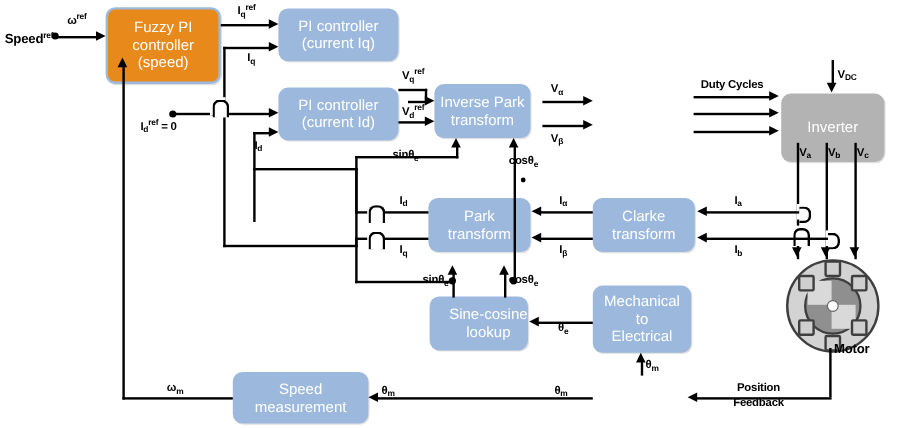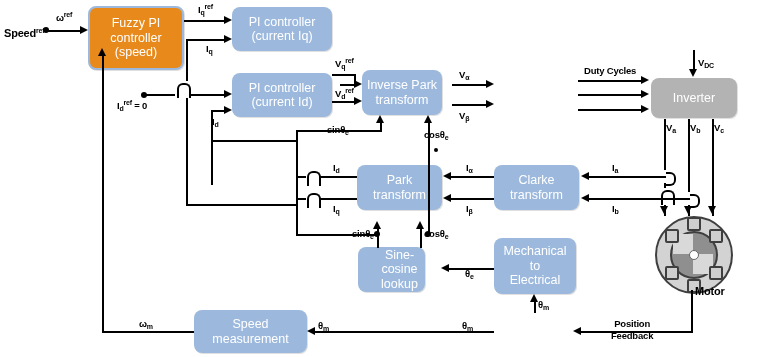--- a/index.html
+++ b/index.html
@@ -79,39 +79,39 @@
 
   <div class="block blue" style="left:362px;top:70px;width:80px;height:45px;">
     <div>
       <div>Inverse Park</div>
       <div>transform</div>
     </div>
   </div>
 
 
 
-  <div class="block gray" style="left:651px;top:78px;width:86px;height:40px;">
+  <div class="block gray" style="left:651px;top:78px;width:86px;height:57px;">
     <div>Inverter</div>
   </div>
 
   <div class="block blue" style="left:357px;top:165px;width:85px;height:45px;">
     <div>
       <div>Park</div>
       <div>transform</div>
     </div>
   </div>
 
   <div class="block blue" style="left:494px;top:165px;width:85px;height:45px;">
     <div>
       <div>Clarke</div>
       <div>transform</div>
     </div>
   </div>
 
-  <div class="block blue" style="left:358px;top:247px;width:67px;height:45px;padding-left:16px;">
+  <div class="block blue" style="left:358px;top:247px;width:82px;height:45px;padding-left:16px;">
     <div>
       <div>Sine-cosine</div>
       <div>lookup</div>
     </div>
   </div>
 
   <div class="block blue" style="left:494px;top:238px;width:82px;height:56px;">
     <div>
       <div>Mechanical</div>
       <div>to</div>

